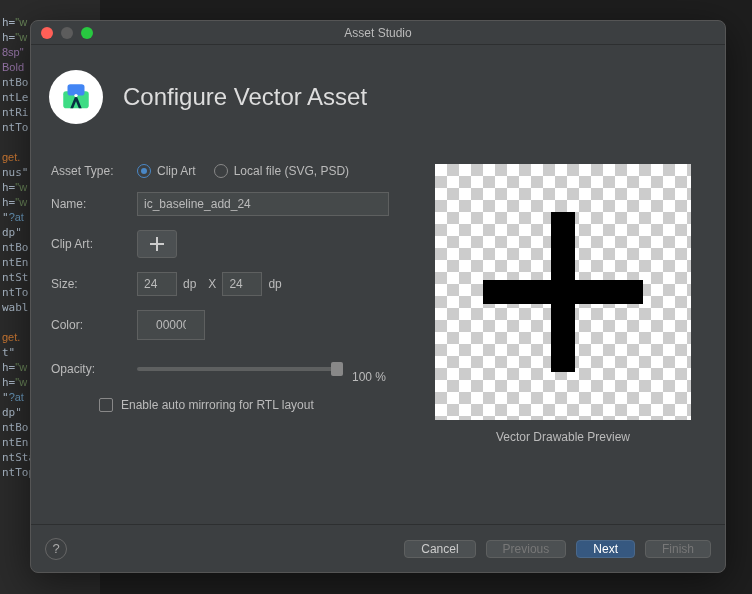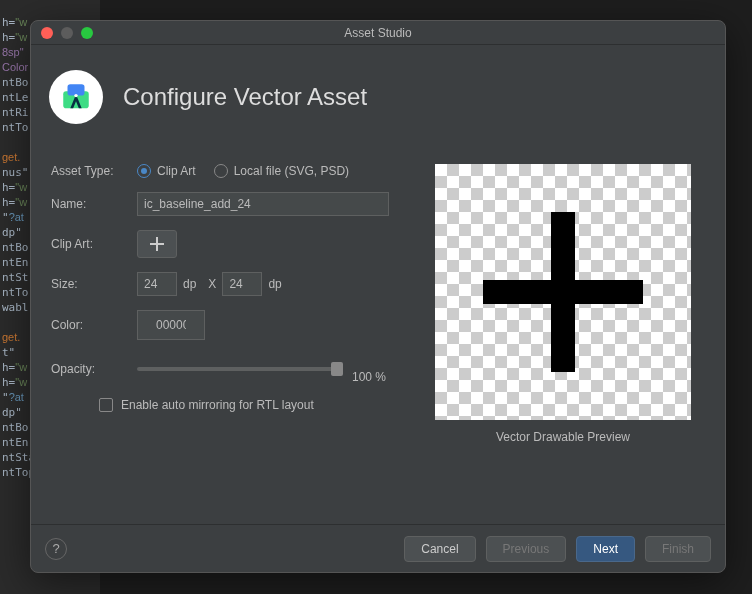--- a/index.html
+++ b/index.html
@@ -55,32 +55,32 @@
     display: flex; align-items: center; justify-content: center; }
   .plus-preview { width: 160px; height: 160px; position: relative; }
   .plus-preview::before, .plus-preview::after { content:""; position:absolute; background:#000; }
   .plus-preview::before { left: 68px; top: 0; width: 24px; height: 160px; }
   .plus-preview::after  { left: 0; top: 68px; width: 160px; height: 24px; }
   .preview-label { margin-top: 10px; font-size: 12px; color: #bbb; }
 
   .footer { height: 48px; border-top: 1px solid #2d2f30; display: flex; align-items: center; padding: 0 14px; gap: 10px; }
   .help { width: 22px; height: 22px; border-radius: 50%; border: 1px solid #666; color: #aaa; display: flex; align-items: center; justify-content: center; font-size: 13px; cursor: pointer; }
   .spacer { flex: 1; }
-  .btn { height: 26px; padding: 0 16px; border-radius: 4px; background: #4c5052; border: 1px solid #5e6060; color: #ccc; font-size: 12px; cursor: pointer; }
+  .btn { height: 18px; padding: 0 16px; border-radius: 4px; background: #4c5052; border: 1px solid #5e6060; color: #ccc; font-size: 12px; cursor: pointer; }
   .btn.primary { background: #365880; border-color: #4a688a; color: #fff; }
   .btn.disabled { color: #777; cursor: default; }
 </style>
 </head>
 <body>
 
 <div class="code-bg">
 h=<span class="str">"w</span>
 h=<span class="str">"w</span>
 <span class="attr">8sp"</span>
-<span class="attr">Color</span>
+<span class="attr">Bold</span>
 ntBo
 ntLe
 ntRi
 ntTo
 
 <span class="kw">get.</span>
 nus"
 h=<span class="str">"w</span>
 h=<span class="str">"w</span>
 "<span class="num">?at</span>

